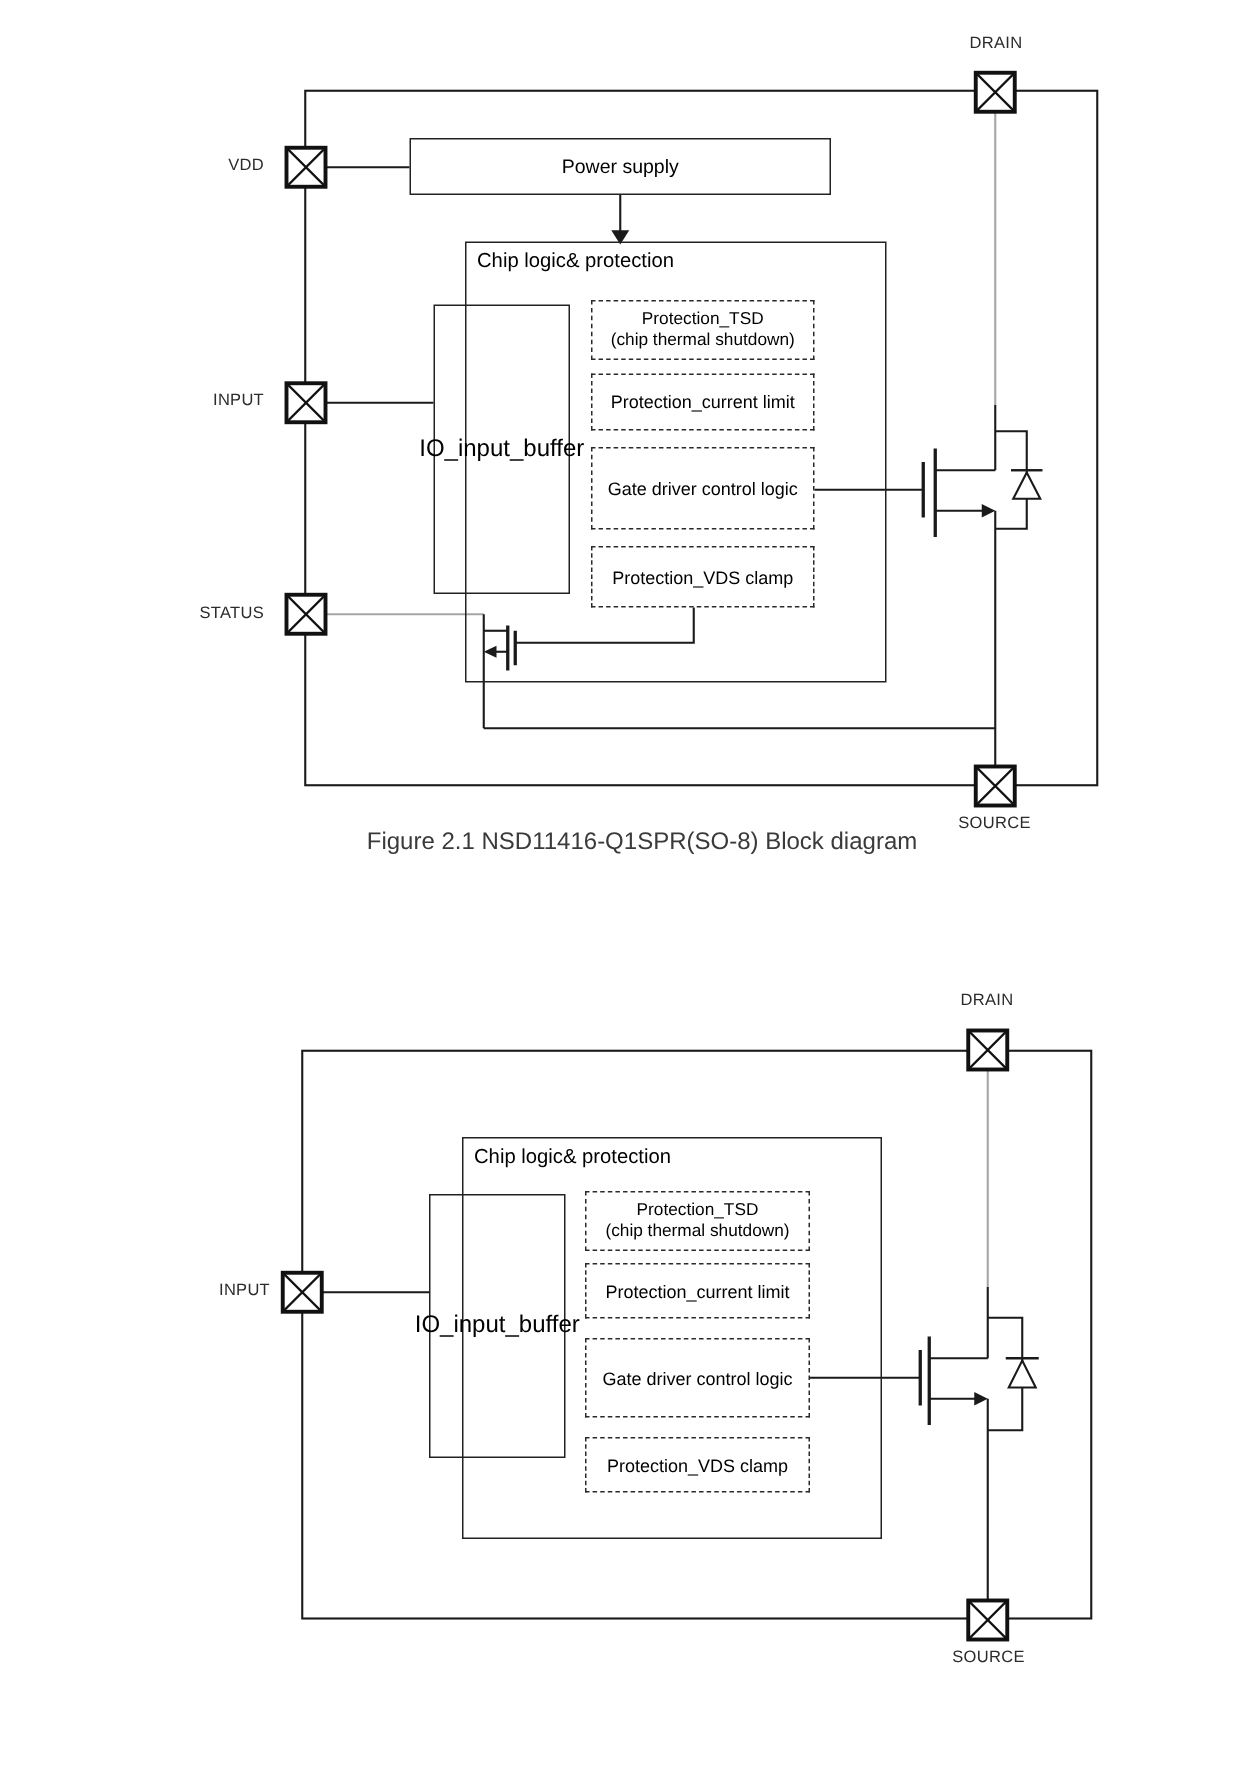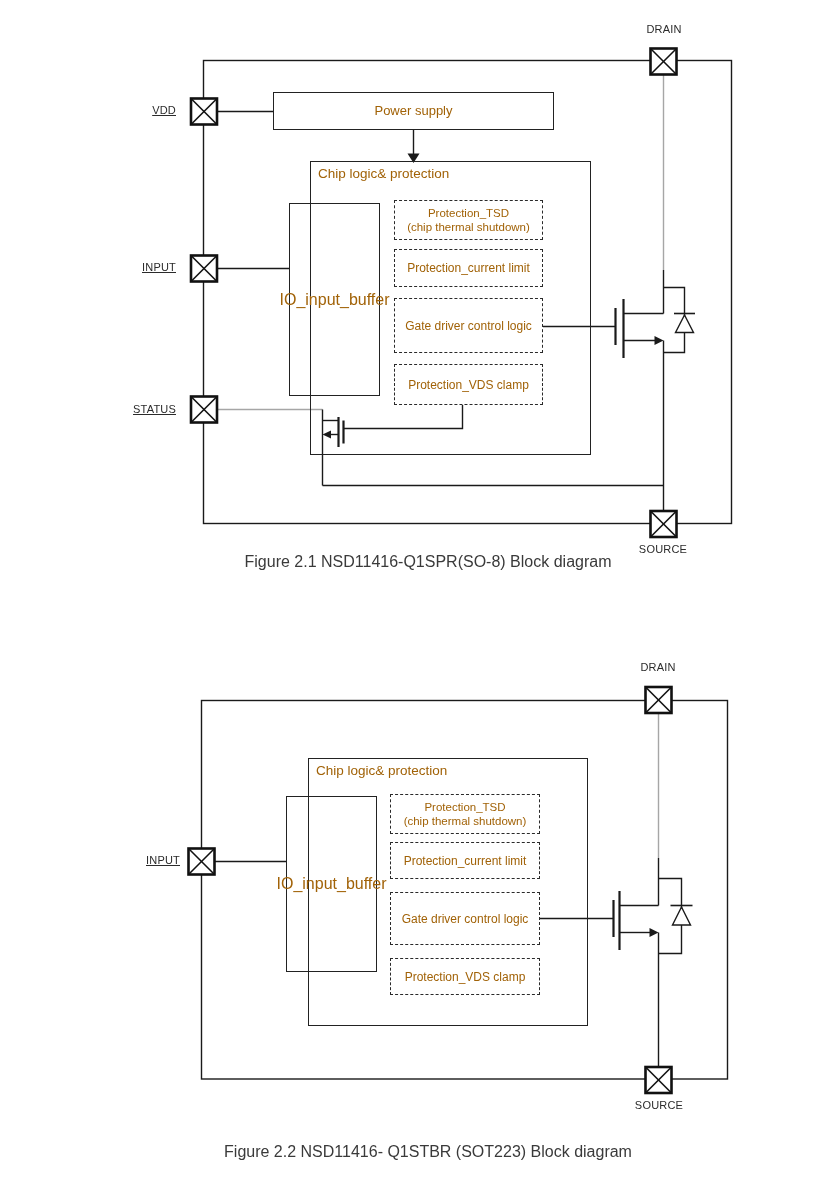--- a/index.html
+++ b/index.html
@@ -10,32 +10,32 @@
     font-family:"Liberation Sans","DejaVu Sans",sans-serif;
     color:#2e2e2e;
     overflow:hidden;
   }
   svg.wires { position:absolute; left:0; top:0; }
   .box {
     position:absolute; box-sizing:border-box;
     border:1.4px solid #222222;
     display:flex; align-items:center; justify-content:center;
     text-align:center; background:transparent;
-    font-size:12px; line-height:14px; color:#a16207;
+    font-size:12px; line-height:14px; color:#000000;
   }
   .box.dashed { border:1.3px dashed #2a2a2a; }
   .chipbox { justify-content:flex-start; align-items:flex-start;margin-left:37px; }
   .chip-title { padding:5px 0 0 7px; font-size:13.5px; }
   .io-label { font-size:16px; }
   .power-label { font-size:13px; }
   .pin-label {
     position:absolute; font-size:11px; color:#2b2b2b;
     letter-spacing:0.2px; white-space:nowrap;
   }
-  .pin-label.right { text-align:right;text-decoration:underline; }
+  .pin-label.right { text-align:right; }
   .pin-label.center { text-align:center; }
   .caption {
     position:absolute; left:28px; width:800px; text-align:center;
     font-size:16px; color:#3a3a3a;
   }
 </style>
 </head>
 <body>
 
 <div class="page">
@@ -187,15 +187,14 @@
   </div>
 
   <div class="box dashed" style="left:390px; top:892px; width:150px; height:53px;">
     <span>Gate driver control logic</span>
   </div>
 
   <div class="box dashed" style="left:390px; top:958px; width:150px; height:37px;">
     <span>Protection_VDS clamp</span>
   </div>
 
-  <div class="caption" style="top:1143px;">Figure 2.2 NSD11416- Q1STBR (SOT223) Block diagram</div>
 
 </div>
 
 </body></html>

